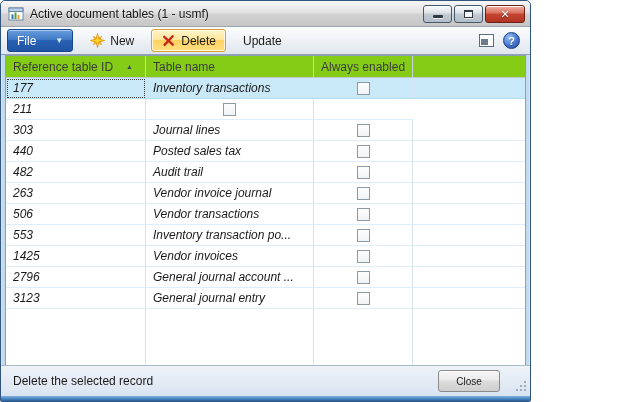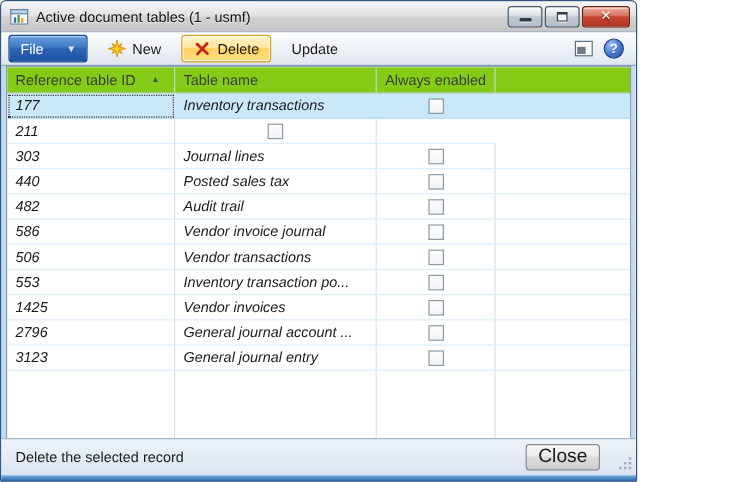--- a/index.html
+++ b/index.html
@@ -139,21 +139,21 @@
   
   .statusbar {
     flex: 0 0 31px; height: 31px;
     background: linear-gradient(#eef3f9, #e2eaf4 60%, #d9e3f0);
     border-top: 1px solid #a9b9cc;
     display: flex; align-items: center;
     padding: 0 12px; position: relative;
   }
   .status-text { color: #1a1a1a; }
   .close-btn {
-    font-family: inherit; font-size: 16px; color: #1a1a1a;
+    font-family: inherit; font-size: 10px; color: #1a1a1a;
     margin-left: auto; margin-right: 18px;
     width: 62px; height: 22px;
     border: 1px solid #8a8a8a; border-radius: 3px;
     background: linear-gradient(#f5f5f5, #ebebeb 45%, #dcdcdc 50%, #cfcfcf);
     box-shadow: inset 0 1px 0 rgba(255,255,255,.9);
     cursor: default;
   }
   .grip { position: absolute; right: 3px; bottom: 4px; width: 12px; height: 12px; }
   .grip::after {
     content: ""; position: absolute; right: 1px; bottom: 1px;
@@ -276,21 +276,21 @@
   </div>
         <div class="grid-row cols">
     <div class="cell c1">482</div>
     <div class="cell c2">Audit trail</div>
     <div class="cell c3">
       <span class="checkbox"></span>
     </div>
     <div class="cell c4"></div>
   </div>
         <div class="grid-row cols">
-    <div class="cell c1">586</div>
+    <div class="cell c1">263</div>
     <div class="cell c2">Vendor invoice journal</div>
     <div class="cell c3">
       <span class="checkbox"></span>
     </div>
     <div class="cell c4"></div>
   </div>
         <div class="grid-row cols">
     <div class="cell c1">506</div>
     <div class="cell c2">Vendor transactions</div>
     <div class="cell c3">

